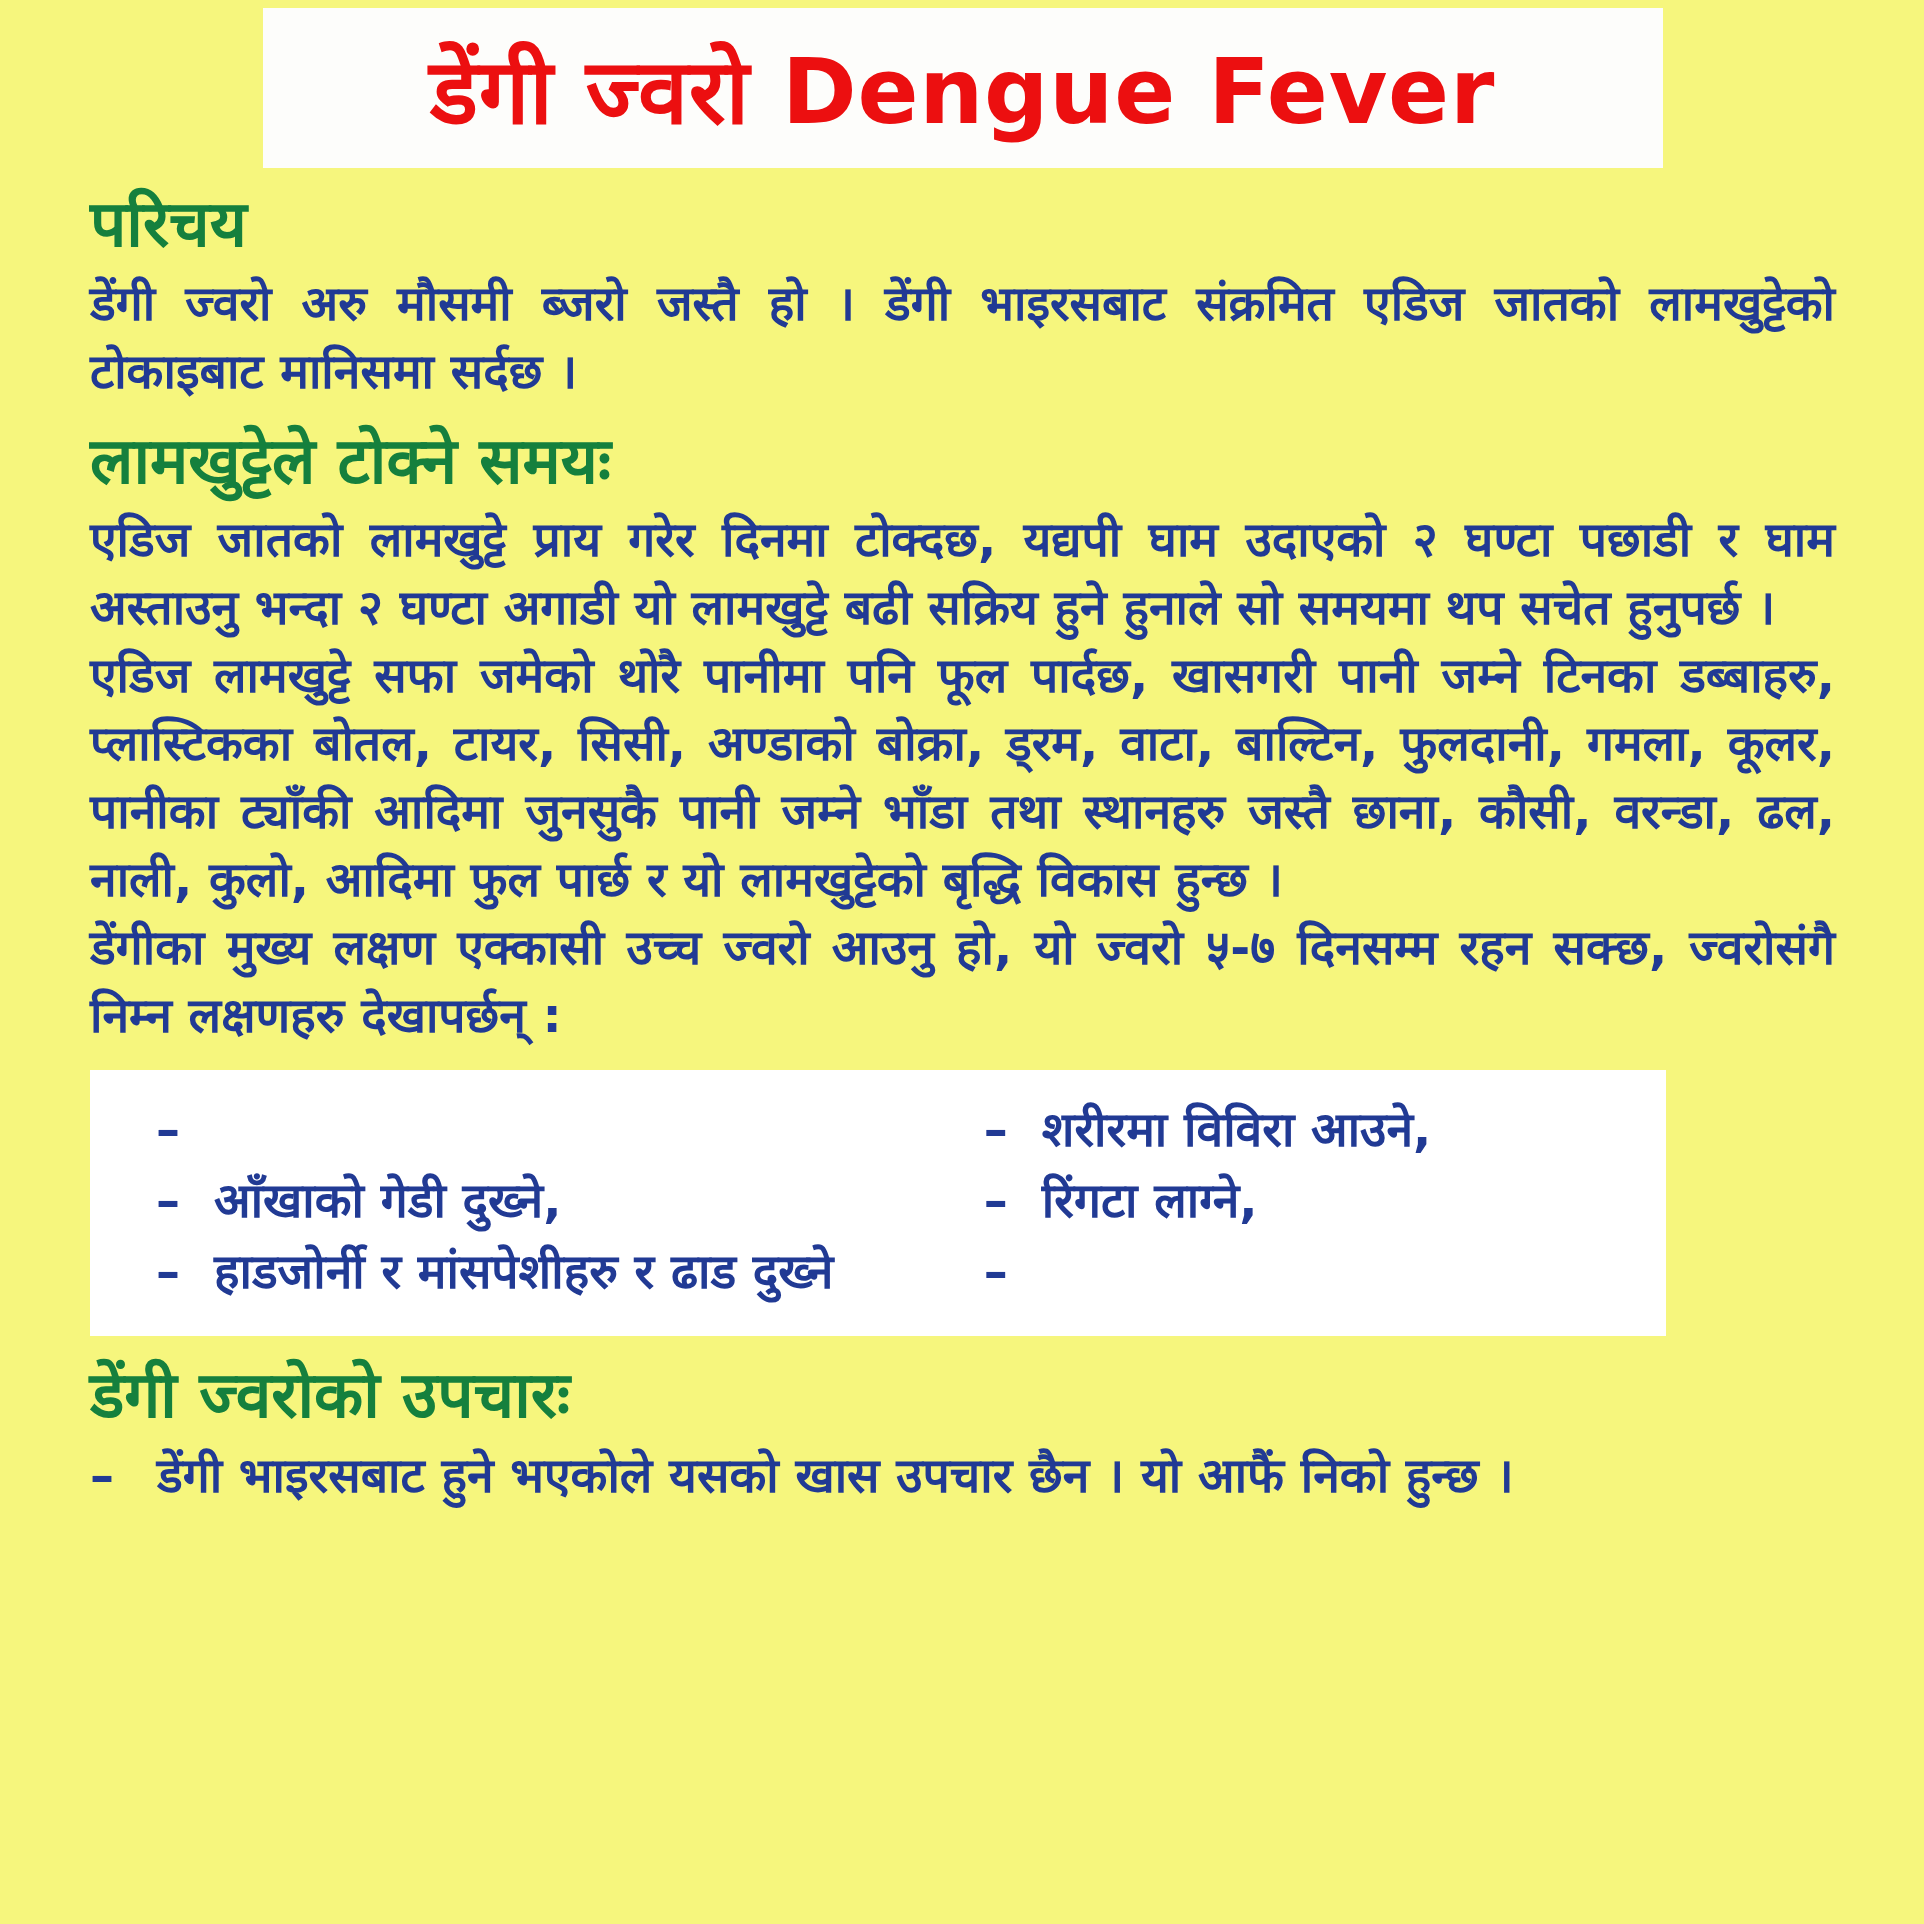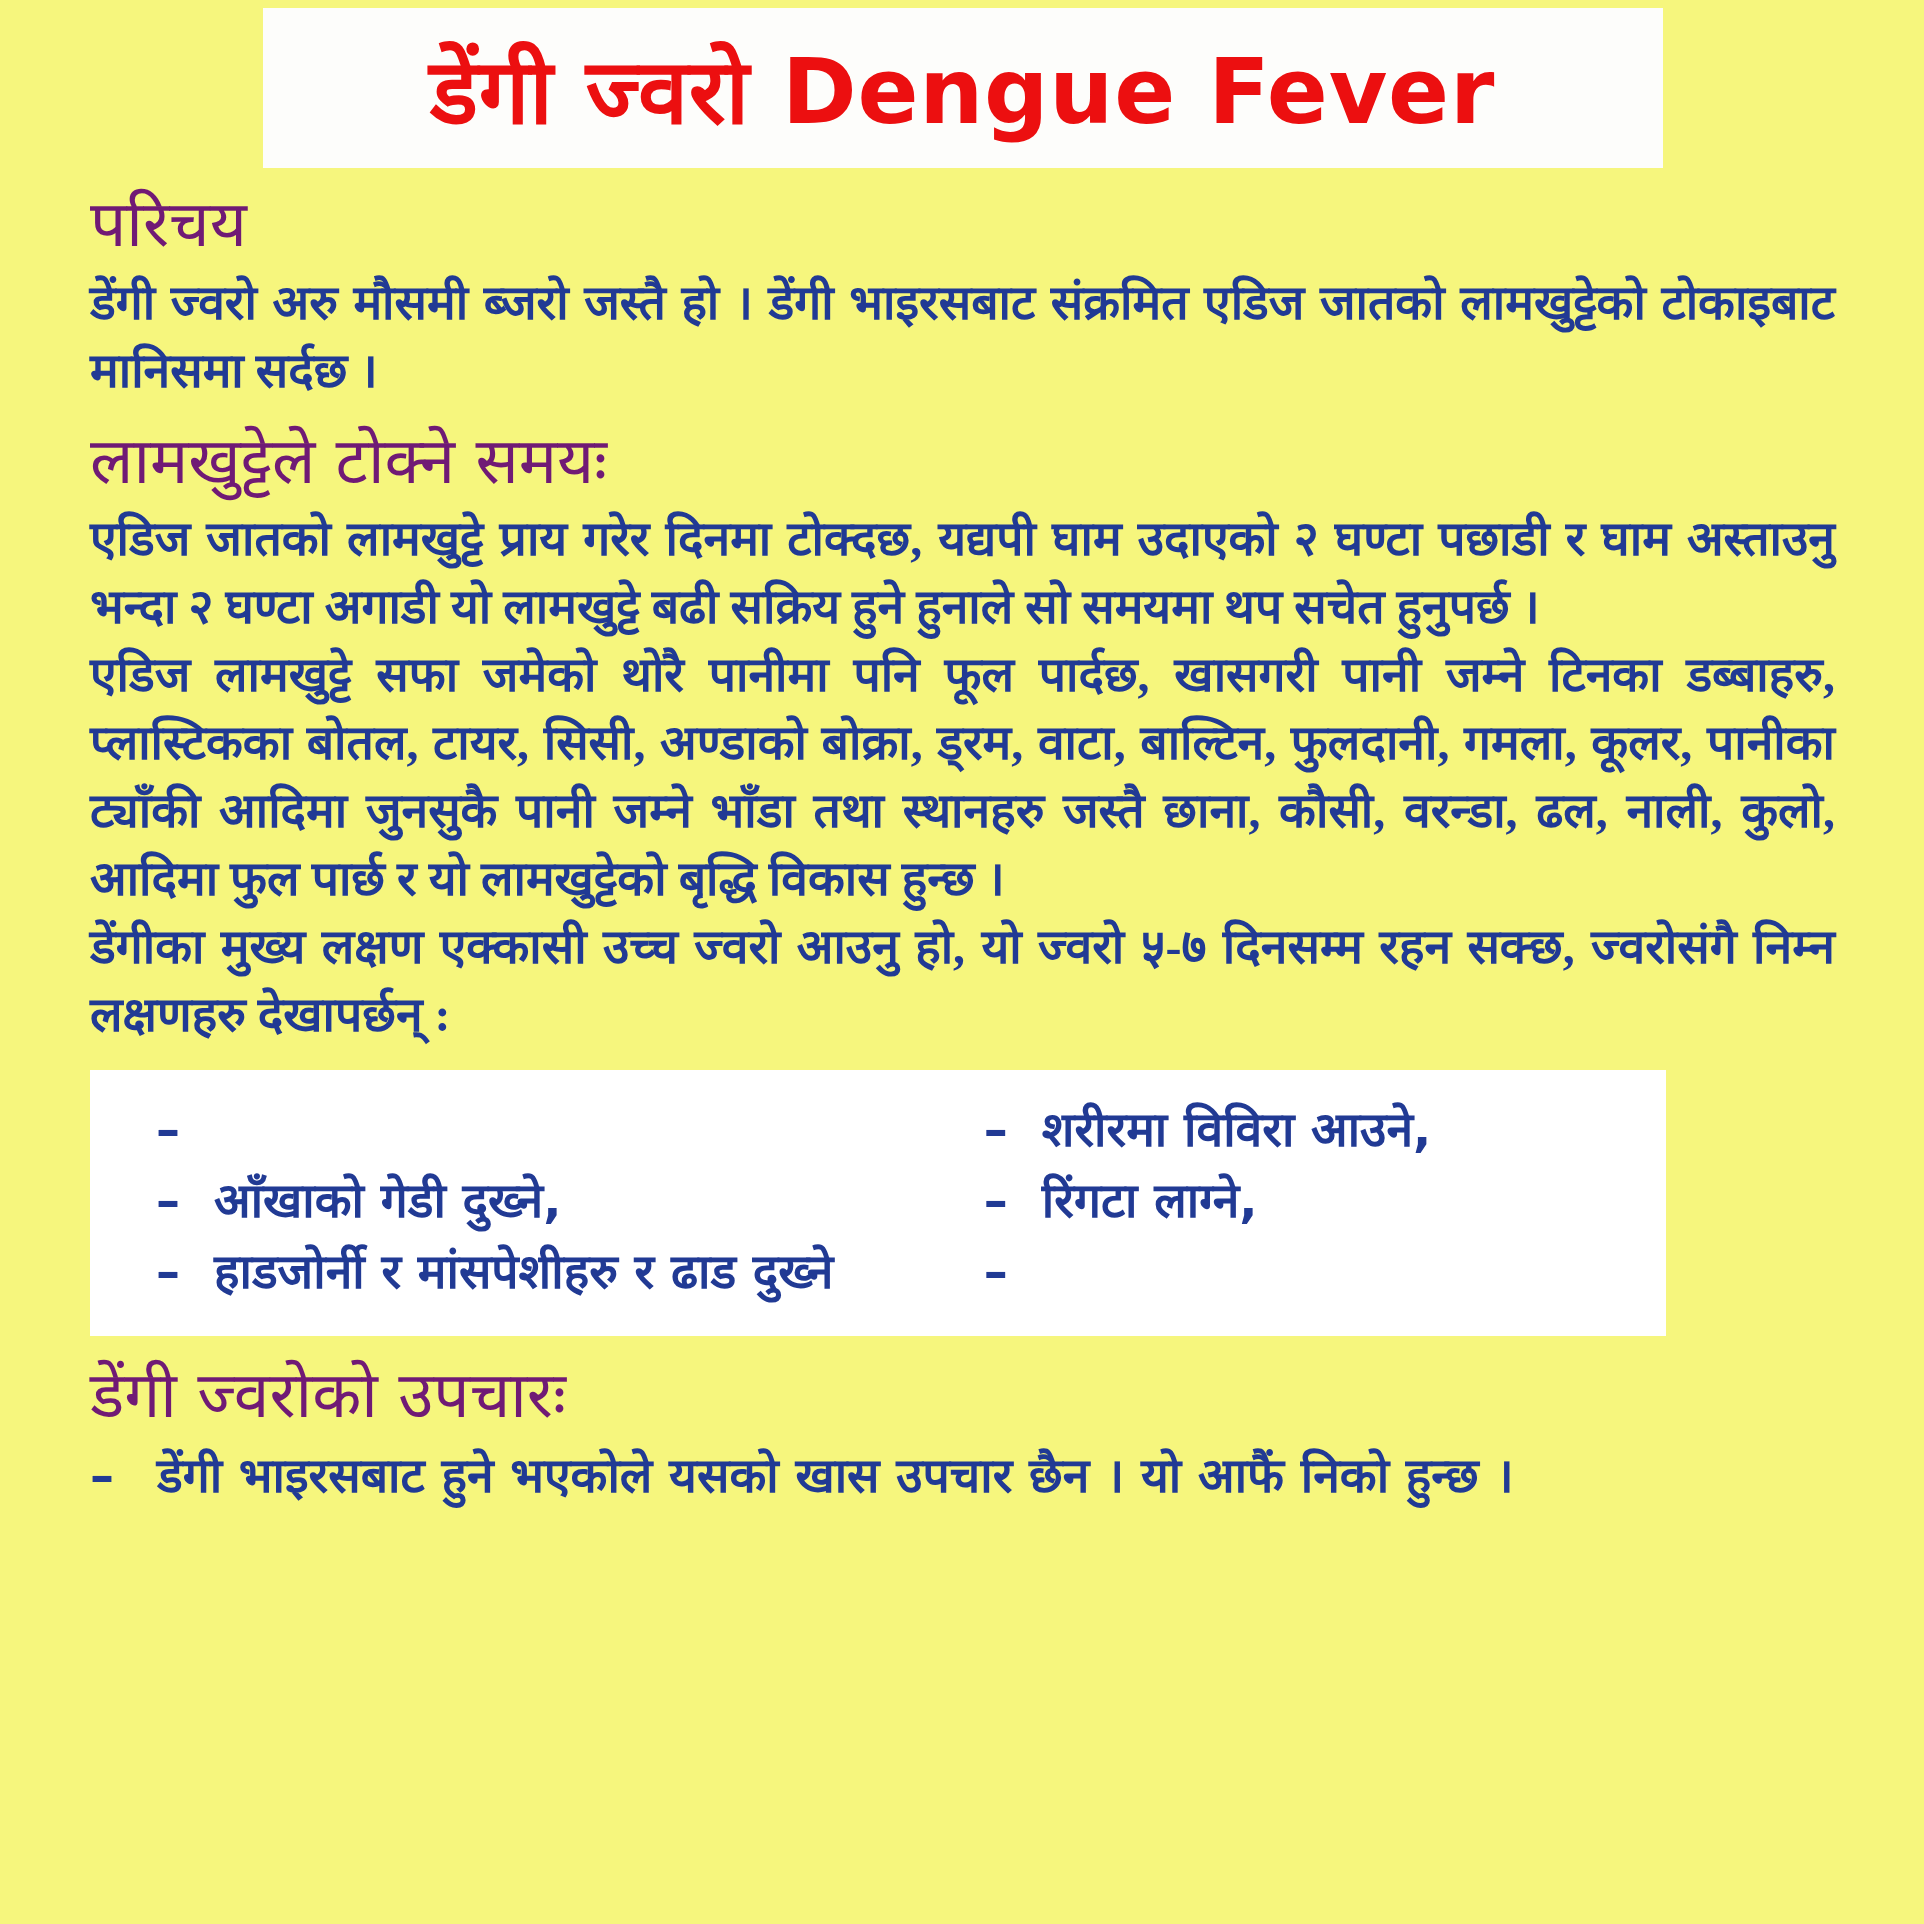--- a/index.html
+++ b/index.html
@@ -33,31 +33,30 @@
     white-space: nowrap;
   }
   .content {
     padding: 0 90px;
     box-sizing: border-box;
   }
   .section-heading {
     margin: 21px 0 8px 0;
     font-size: 64px;
     line-height: 1.12;
-    font-weight: normal;
-    color: #701a75;
+    font-weight: bold;
+    color: #15803d;
   }
   .body-text {
     margin: 0;
     font-size: 48px;
     line-height: 68px;
     font-weight: bold;
     color: #213a94;
     text-align: justify;
-    font-family: Liberation Serif, serif;
   }
   .symptom-box {
     background: #ffffff;
     width: 1576px;
     box-sizing: border-box;
     margin: 21px 0 24px 0;
     padding: 24px 32px 29px 32px;
     display: flex;
   }
   .symptom-col { display: flex; flex-direction: column; }

